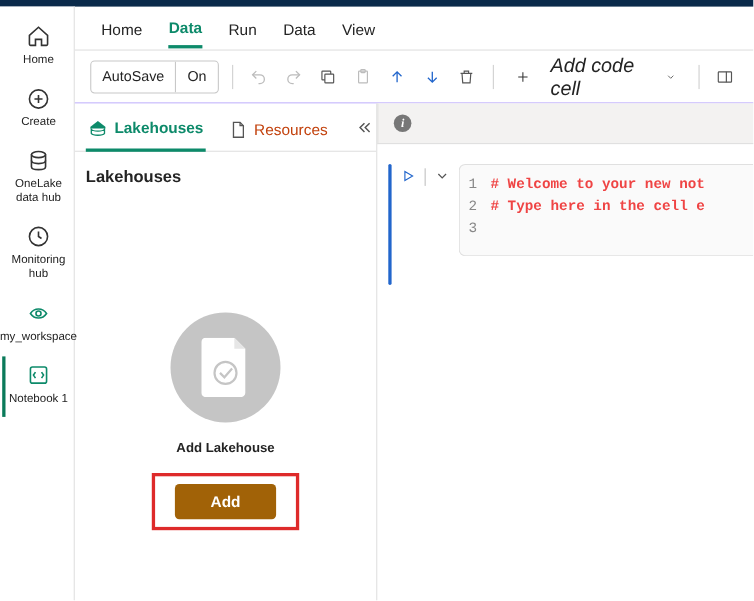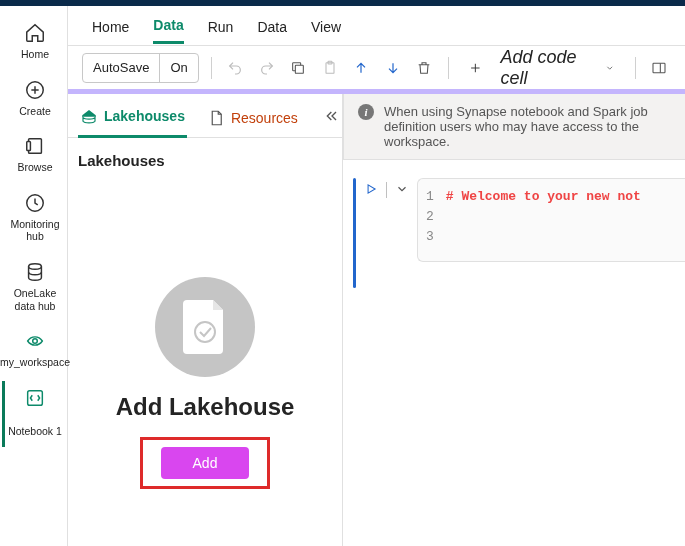--- a/index.html
+++ b/index.html
@@ -40,21 +40,20 @@
     padding: 6px 2px 10px;
     font-size: 10.5px;
     color: #242424;
     text-align: center;
     line-height: 1.2;
     cursor: pointer;
     border-left: 3px solid transparent;
   }
   .nav-item.active {
     border-left: 3px solid #0a7a5a;
-    gap: 12px;
   }
   .nav-item svg { width: 22px; height: 22px; margin-bottom: 4px; }
   .nav-item span { display:block; }
   
   .right {
     flex: 1;
     display: flex;
     flex-direction: column;
     min-width: 0;
   }
@@ -75,21 +74,21 @@
   .menubar .tab.active {
     font-weight: 600;
     border-bottom: 3px solid #0d8a6a;
     color: #0d8a6a;
   }
   .toolbar {
     display: flex;
     align-items: center;
     gap: 8px;
     padding: 8px 14px;
-    border-bottom: 5px solid #c4b5fd;
+    border-bottom: 1px solid #c4b5fd;
     height: 48px;
     overflow: hidden;
   }
   .autosave {
     display: flex;
     align-items: center;
     border: 1px solid #c8c8c8;
     border-radius: 4px;
     height: 30px;
     overflow: hidden;
@@ -193,29 +192,29 @@
     justify-content: center;
     gap: 16px;
     margin-top: 60px;
   }
   .empty .circle {
     width: 100px; height: 100px; border-radius: 50%;
     background: #c5c5c5;
     display: flex; align-items: center; justify-content: center;
   }
   .empty .title {
-    font-size: 24px; font-weight: 700;
+    font-size: 12px; font-weight: 700;
   }
   .addbtn {
-    background: #d946ef;
+    background: #a16207;
     color: #fff;
     border: none;
     padding: 8px 32px;
     font-size: 14px;
-    font-weight: 400;
+    font-weight: 700;
     border-radius: 4px;
     cursor: pointer;
   }
   .highlight-box {
     border: 3px solid #de2a2a;
     padding: 7px 18px;
   }
   
   .editor {
     flex: 1;
@@ -313,39 +312,32 @@
     </div>
     <div class="nav-item">
       <svg viewBox="0 0 24 24" fill="none" stroke="#333" stroke-width="1.6">
           <circle cx="12" cy="12" r="9"></circle>
           <path d="M12 8v8M8 12h8"></path>
         </svg>
       <span>Create</span>
     </div>
     <div class="nav-item">
       <svg viewBox="0 0 24 24" fill="none" stroke="#333" stroke-width="1.6">
-          <rect x="5" y="4" width="14" height="16" rx="1"></rect>
-          <rect x="3" y="7" width="4" height="10" rx="1" fill="#fff"></rect>
+          <ellipse cx="12" cy="6" rx="7" ry="3"></ellipse>
+          <path d="M5 6v12c0 1.7 3.1 3 7 3s7-1.3 7-3V6"></path>
+          <path d="M5 12c0 1.7 3.1 3 7 3s7-1.3 7-3"></path>
         </svg>
-      <span>Browse</span>
+      <span>OneLake data hub</span>
     </div>
     <div class="nav-item">
       <svg viewBox="0 0 24 24" fill="none" stroke="#333" stroke-width="1.6">
           <circle cx="12" cy="12" r="9"></circle>
           <path d="M12 7v5l3 2"></path>
         </svg>
       <span>Monitoring hub</span>
-    </div>
-    <div class="nav-item">
-      <svg viewBox="0 0 24 24" fill="none" stroke="#333" stroke-width="1.6">
-          <ellipse cx="12" cy="6" rx="7" ry="3"></ellipse>
-          <path d="M5 6v12c0 1.7 3.1 3 7 3s7-1.3 7-3V6"></path>
-          <path d="M5 12c0 1.7 3.1 3 7 3s7-1.3 7-3"></path>
-        </svg>
-      <span>OneLake data hub</span>
     </div>
     <div class="nav-item">
       <svg viewBox="0 0 24 24" fill="none" stroke="#0d8a6a" stroke-width="1.6">
           <path d="M4 12c4-6 12-6 16 0-4 6-12 6-16 0z"></path>
           <circle cx="12" cy="12" r="2.5"></circle>
         </svg>
       <span>my_workspace</span>
     </div>
     <div class="nav-item active">
       <svg viewBox="0 0 24 24" fill="none" stroke="#0d8a6a" stroke-width="1.6">
@@ -474,21 +466,20 @@
             <div class="highlight-box">
               <button class="addbtn">Add</button>
             </div>
           </div>
         </div>
       </aside>
 
       <section class="editor">
         <div class="banner">
           <span class="info">i</span>
-          <span>When using Synapse notebook and Spark job definition users who may have access to the workspace.</span>
         </div>
         <div class="cellarea">
           <div class="leftbar"></div>
           <div class="cellctrl">
             <span class="runbtn">
               <svg viewBox="0 0 24 24" fill="none" stroke="#2266cc" stroke-width="1.8">
                   <path d="M7 5v14l12-7z"></path>
                 </svg>
             </span>
             <span class="vline2"></span>
@@ -497,19 +488,19 @@
                   <path d="M6 9l6 6 6-6"></path>
                 </svg>
             </span>
           </div>
           <div class="code">
             <div class="gutter">
                 <div>1</div>
                 <div>2</div>
                 <div>3</div>
               </div>
-            <div class="codelines"><div># Welcome to your new not</div><div>&nbsp;</div></div>
+            <div class="codelines"><div># Welcome to your new not</div><div># Type here in the cell e</div><div>&nbsp;</div></div>
           </div>
         </div>
       </section>
     </div>
   </div>
 </div>
 
 </body></html>

